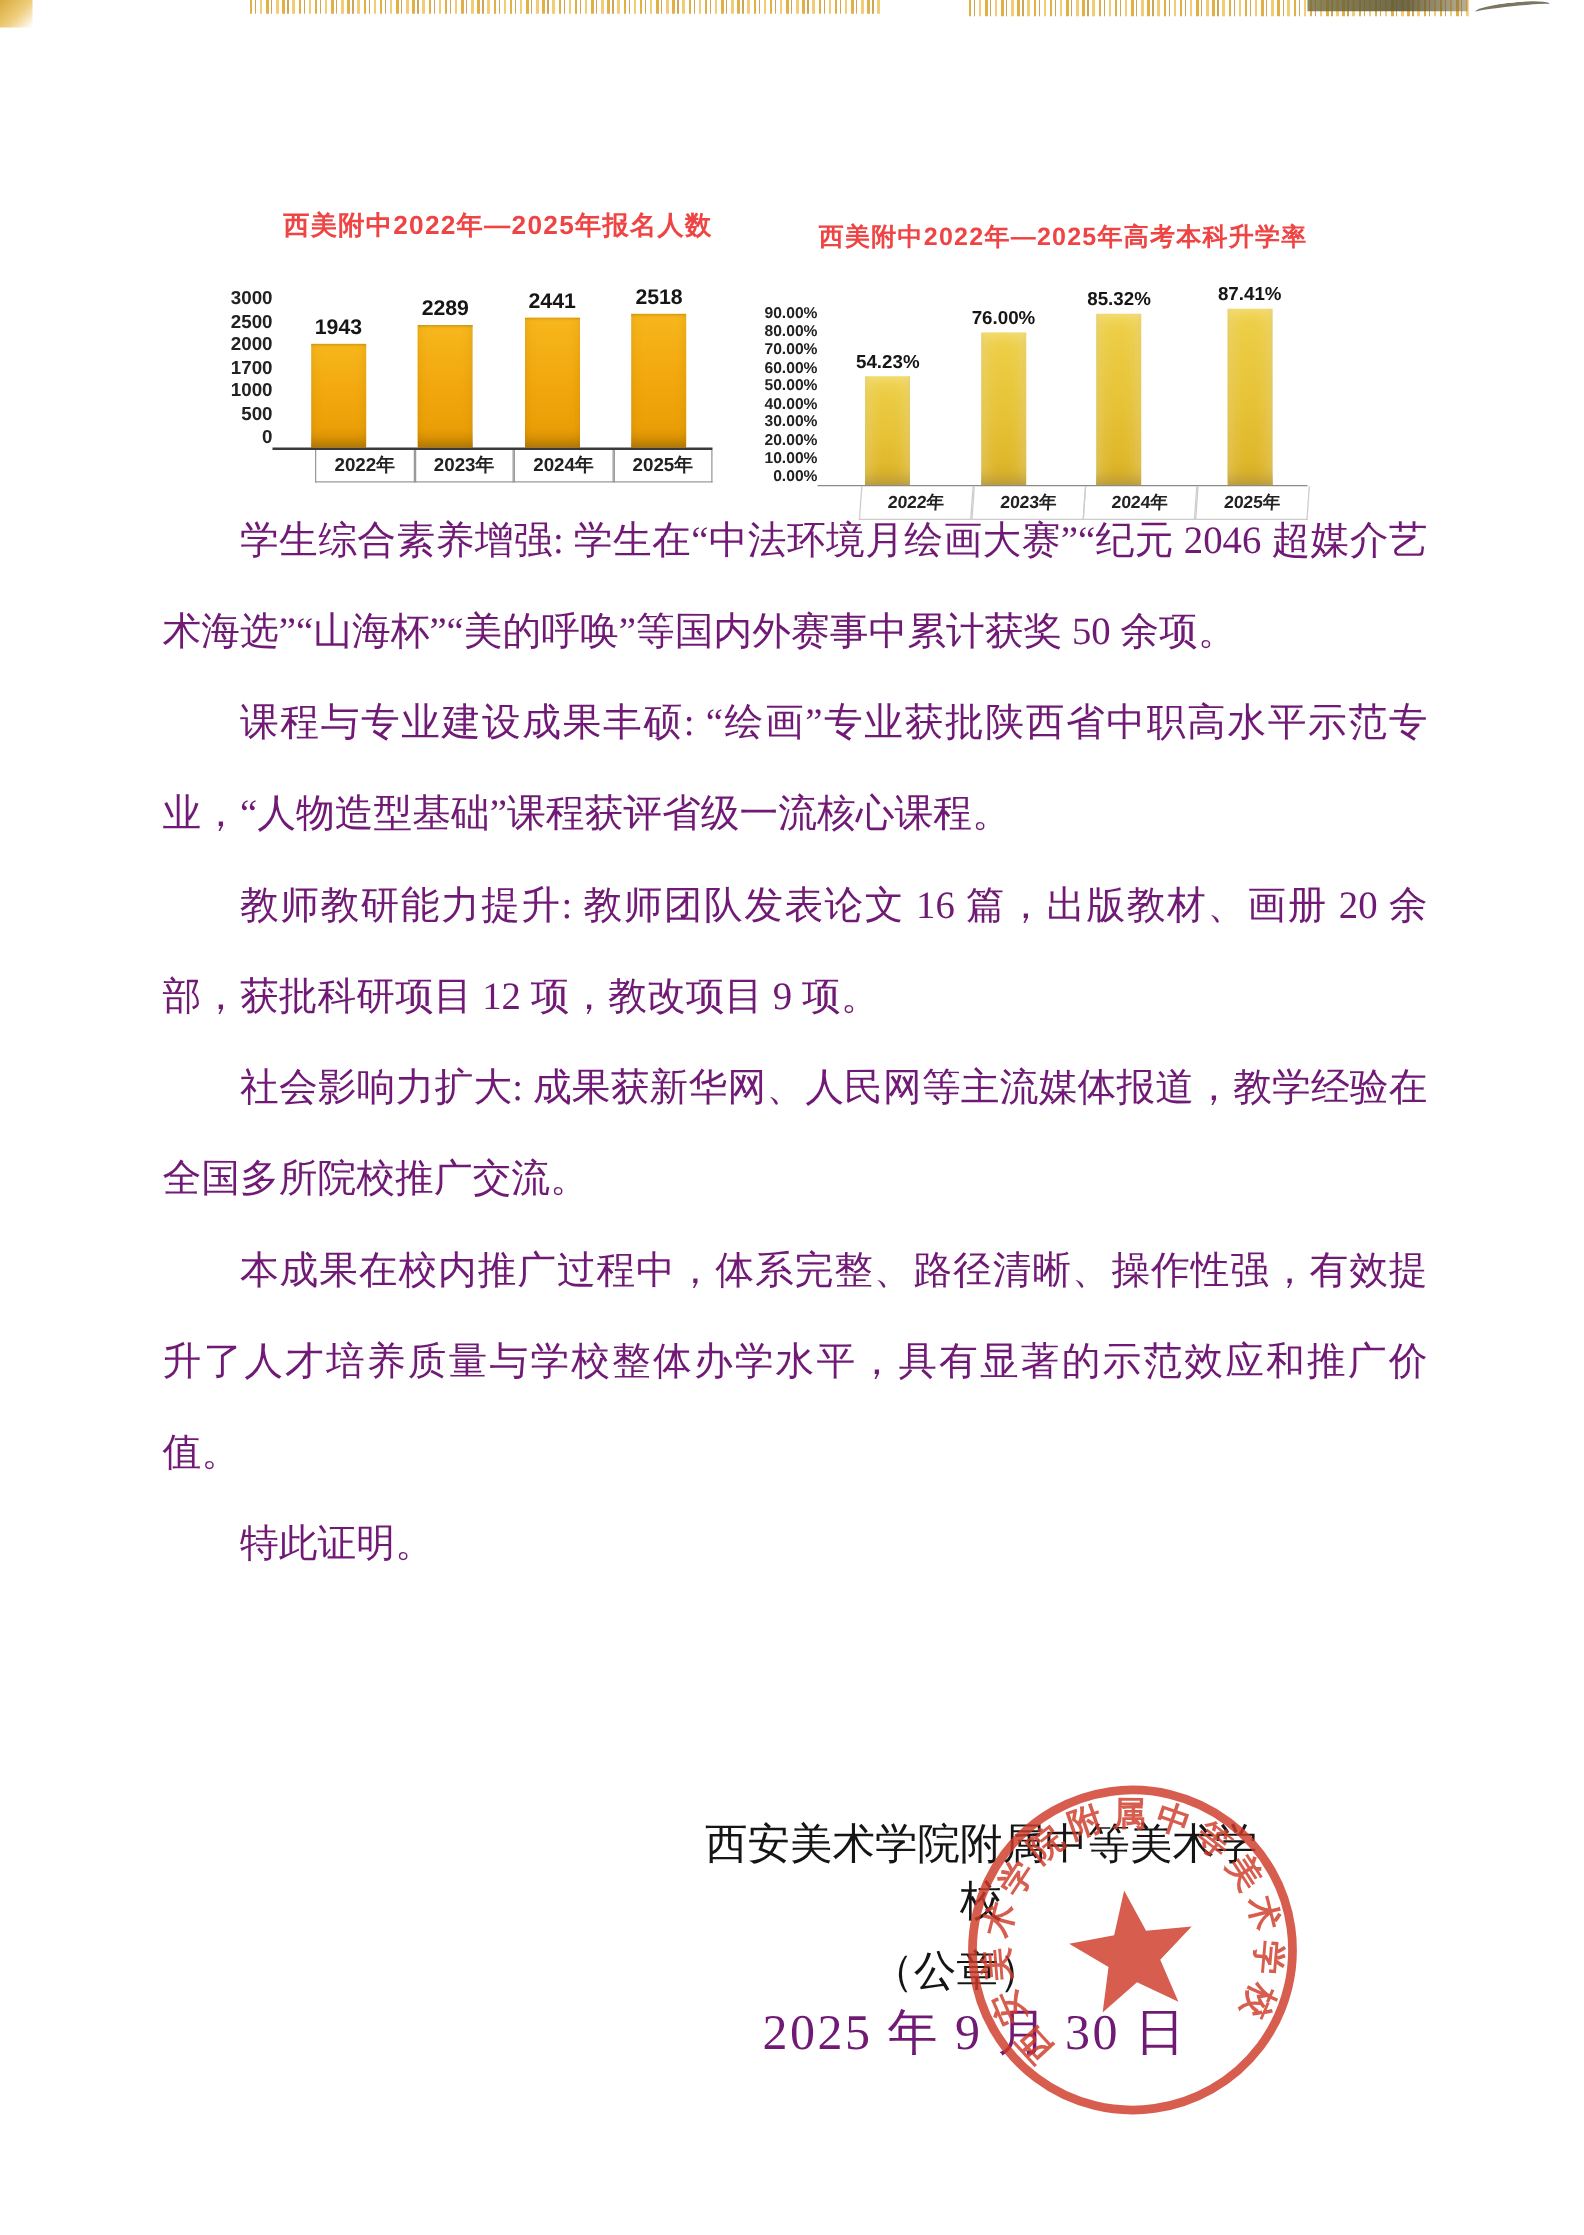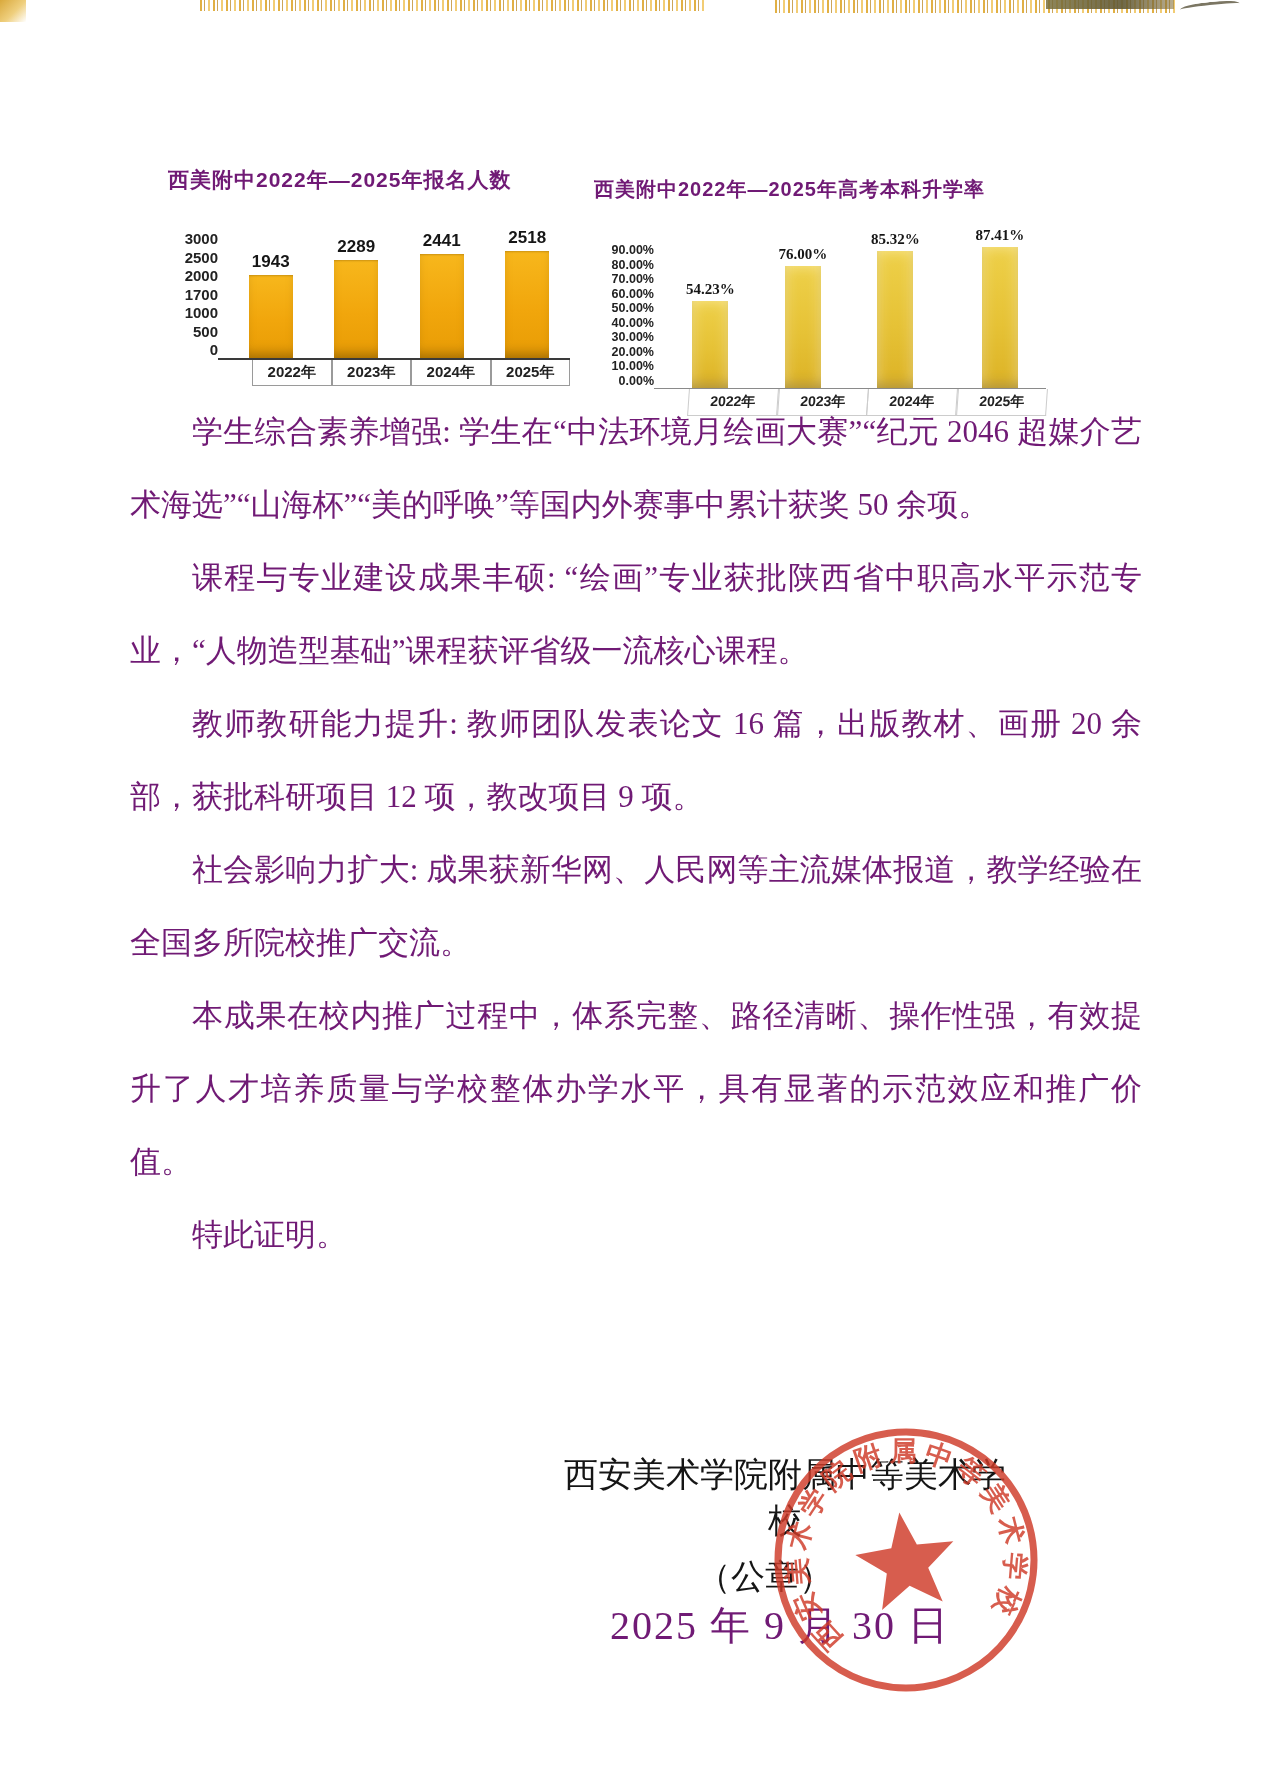--- a/index.html
+++ b/index.html
@@ -15,21 +15,21 @@
   .fringe-b{height:13px;}
   .corner-smudge{position:absolute;top:0;left:0;width:26px;height:22px;
     background:linear-gradient(135deg,#d9a93c 0%,#efcf7e 55%,rgba(255,255,255,0) 100%);}
   .dark-smudge{position:absolute;top:0;left:1046px;width:128px;height:9px;
     background:linear-gradient(90deg,rgba(122,112,62,.85),rgba(96,88,52,.9) 60%,rgba(140,120,70,.6));}
   .curl{position:absolute;top:2px;left:1180px;width:60px;height:6px;border-radius:50%;
     border-top:3px solid rgba(90,84,60,.8);background:transparent;transform:rotate(-6deg);}
 
   
   .chart{position:absolute;font-family:"Liberation Sans","DejaVu Sans",sans-serif;}
-  .chart-title{font-weight:bold;color:#701a75;text-align:left;letter-spacing:1px;}
+  .chart-title{font-weight:bold;color:#ef4444;text-align:right;letter-spacing:1px;}
   .chart-body{display:flex;}
   .yaxis{display:flex;flex-direction:column;justify-content:space-between;align-items:flex-end;
          font-weight:bold;color:#222;}
   .plot{flex:1;display:flex;justify-content:space-around;align-items:flex-end;}
   .col{position:relative;height:100%;display:flex;align-items:flex-end;}
   .bar{position:relative;}
   .val{position:absolute;bottom:100%;left:50%;transform:translateX(-50%);
        margin-bottom:3px;font-weight:bold;white-space:nowrap;color:#161616;}
   .xaxis{display:flex;font-weight:bold;color:#222;padding-left:34px;}
   .xaxis div{flex:1;display:flex;align-items:center;justify-content:center;}
@@ -43,21 +43,21 @@
   .chart-left .val{font-size:17px;}
   .chart-left .xaxis{margin-left:50px;border-top:2px solid #3a3a3a;height:26px;font-size:15px;}
   .chart-left .xaxis div{border:1px solid #9a9a9a;border-top:none;}
 
   .chart-right{left:594px;top:176px;width:452px;}
   .chart-right .chart-title{font-size:20px;margin-bottom:40px;}
   .chart-right .chart-body{height:145px;}
   .chart-right .yaxis{width:60px;padding-right:10px;font-size:12.5px;}
   .chart-right .bar{width:36px;background:linear-gradient(180deg,#eed049 0%,#e6c236 55%,#dcb226 100%);
        box-shadow:inset 0 -10px 12px -6px rgba(120,90,10,.5), inset 0 0 14px rgba(255,245,200,.6);}
-  .chart-right .val{font-size:15px;font-family:Liberation Serif, serif;}
+  .chart-right .val{font-size:15px;}
   .chart-right .xaxis{margin-left:60px;border-top:1.5px solid #8a8a8a;height:27px;font-size:14px;}
   .chart-right .xaxis div{border:1px solid #cccccc;border-top:none;transform:skewX(-4deg);}
 
   
   .body-text{position:absolute;left:130px;top:395px;width:1012px;
     font-size:31px;line-height:73px;text-align:justify;color:#701a75;}
   .body-text p{margin:0;text-indent:2em;}
 
   
   .sig-school{position:absolute;left:560px;top:1452px;width:450px;text-align:center;

